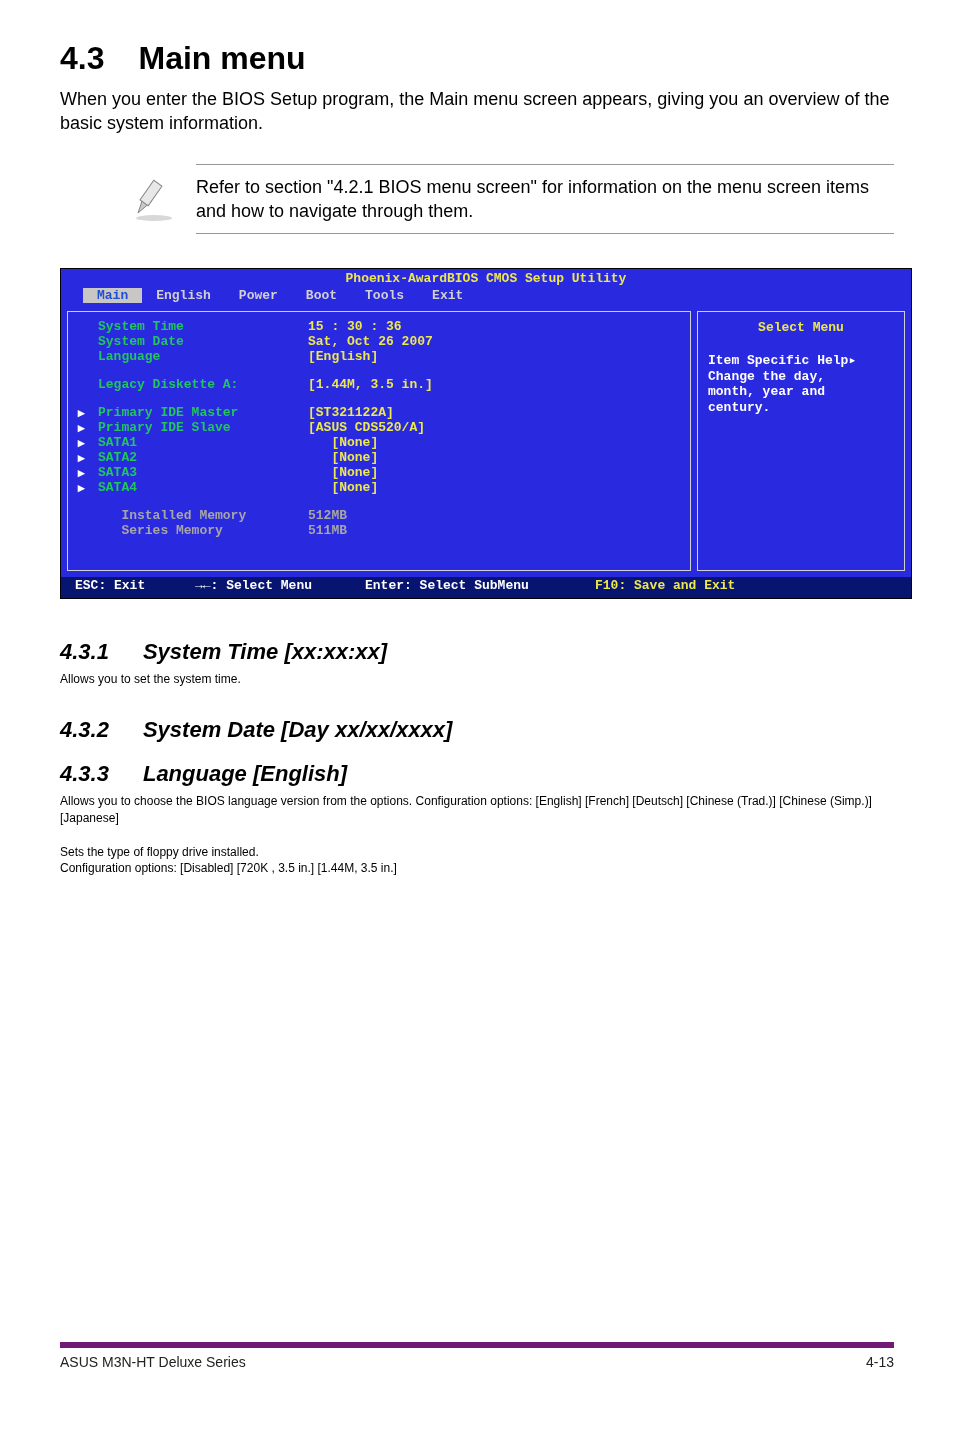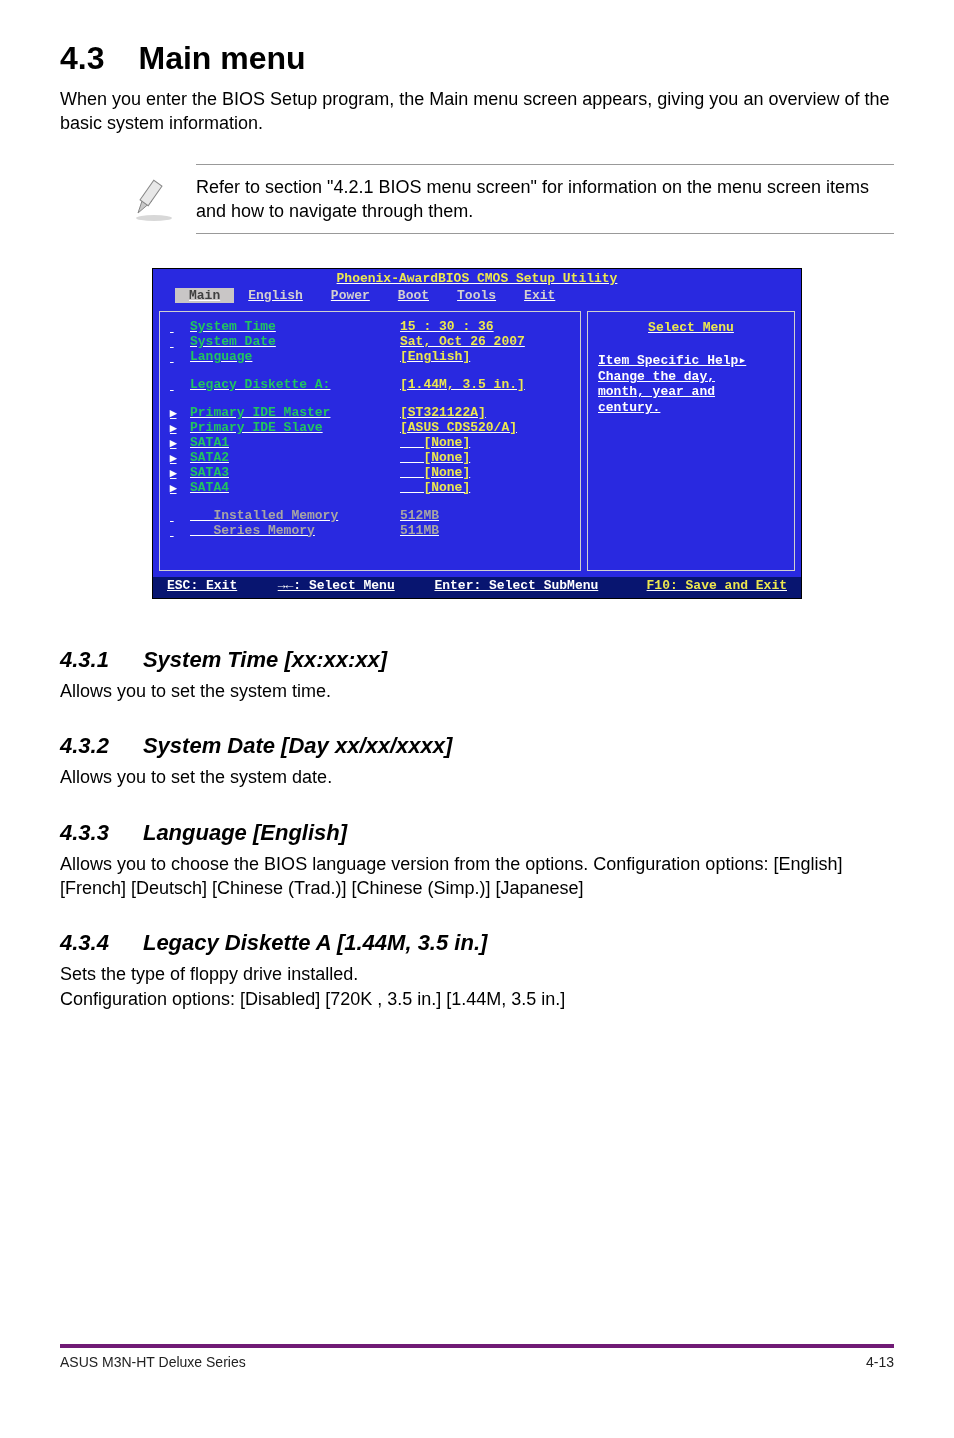--- a/index.html
+++ b/index.html
@@ -47,49 +47,48 @@
   .note-text-wrap {
     flex: 1;
     border-top: 1px solid #999;
     border-bottom: 1px solid #999;
     padding: 10px 0;
   }
   .note-text { font-size: 18px; line-height: 1.35; }
 
   
   .bios {
-    width: 650px;
-    margin: 0 auto 36px auto;
+    width: 852px;
+    margin: 0 auto 28px auto;
     background: #2929e0;
     font-family: "Courier New", Courier, monospace;
     font-size: 13px;
     color: #fff;
     border: 1px solid #000;
-    text-decoration: underline;
   }
   .bios-title {
     text-align: center;
     color: #ede84e;
     background: #2929e0;
     font-weight: bold;
     padding: 2px 0 2px 0;
   }
   .bios-menu {
     display: flex;
     background: #2929e0;
     padding: 0 22px 4px 22px;
   }
   .bios-tab {
     padding: 0 14px;
     color: #d3d0d0;
     font-weight: bold;
   }
   .bios-tab.active {
     background: #c9c6c6;
-    color: #404040;
+    color: #1d4ed8;
   }
   .bios-body {
     display: flex;
     gap: 6px;
     padding: 4px 6px 6px 6px;
   }
   .bios-left {
     flex: 1;
     background: #2929e0;
     border: 1px solid #d0d0d0;
@@ -146,29 +145,29 @@
 
   
   h2.sub {
     font-size: 22px;
     font-weight: bold;
     margin: 12px 0 6px 0;
     font-style: italic;
   }
   h2.sub .snum { display:inline-block; margin-right: 34px; }
   p.body {
-    font-size: 18px;
+    font-size: 12px;
     line-height: 1.35;
     margin: 0 0 18px 0;
   }
 
   
   .footer {
     margin-top: auto;
-    border-top: 4px solid #701a75;
+    border-top: 6px solid #701a75;
     padding-top: 6px;
     display: flex;
     justify-content: space-between;
     font-size: 14px;
     color: #222;
   }
   .tri { font-family: Arial, sans-serif; }
 </style>
 </head>
 <body>
@@ -238,30 +237,26 @@
   </div>
 
   <h2 class="sub">
     <span class="snum">4.3.1</span><span>System Time [xx:xx:xx]</span>
   </h2>
   <p class="body">Allows you to set the system time.</p>
 
   <h2 class="sub">
     <span class="snum">4.3.2</span><span>System Date [Day xx/xx/xxxx]</span>
   </h2>
-  <p class="body">Allows you to set the system date.</p>
 
   <h2 class="sub">
     <span class="snum">4.3.3</span><span>Language [English]</span>
   </h2>
   <p class="body">Allows you to choose the BIOS language version from the options. Configuration options: [English] [French] [Deutsch] [Chinese (Trad.)] [Chinese (Simp.)] [Japanese]</p>
 
-  <h2 class="sub">
-    <span class="snum">4.3.4</span><span>Legacy Diskette A [1.44M, 3.5 in.]</span>
-  </h2>
   <p class="body" style="white-space:pre-line">Sets the type of floppy drive installed.
 Configuration options: [Disabled] [720K , 3.5 in.] [1.44M, 3.5 in.]</p>
 
   <div class="footer">
     <span>ASUS M3N-HT Deluxe Series</span>
     <span>4-13</span>
   </div>
 
 </div>
 

